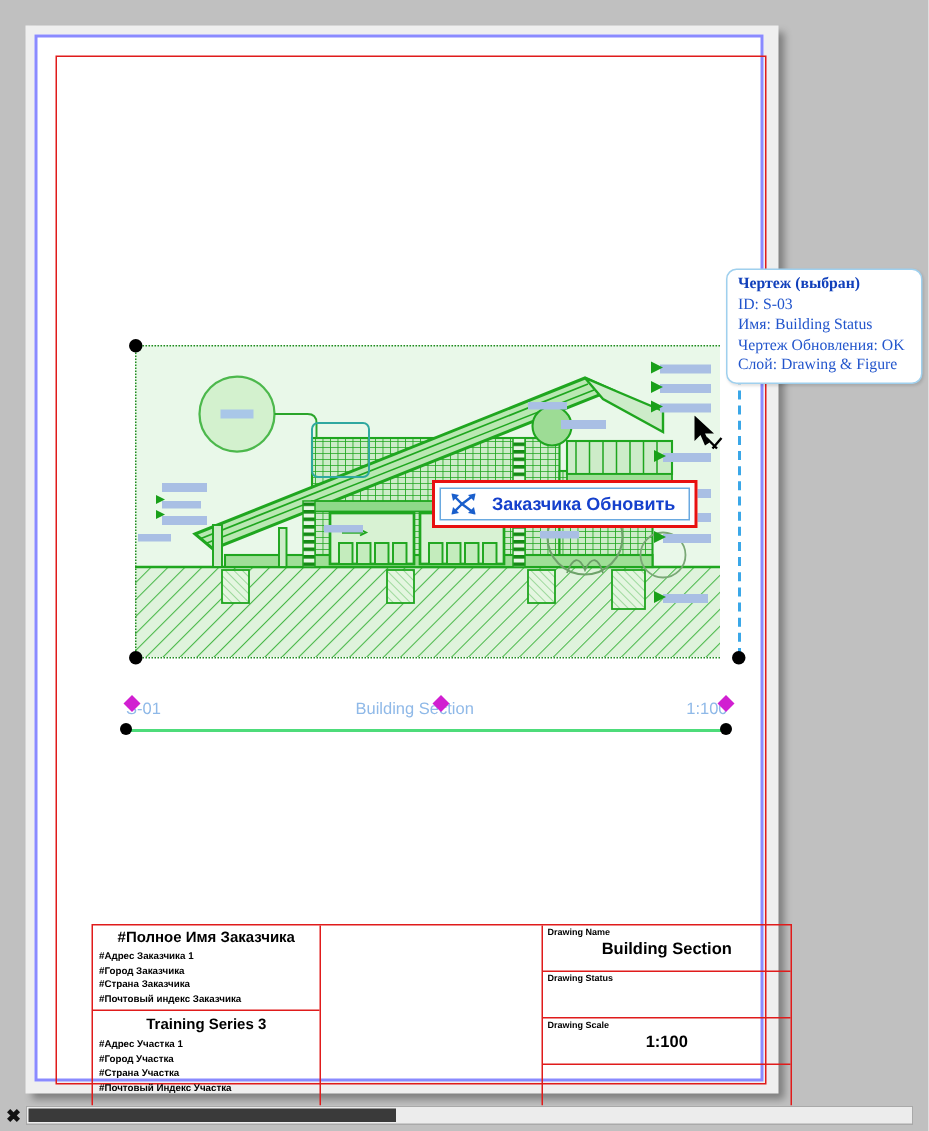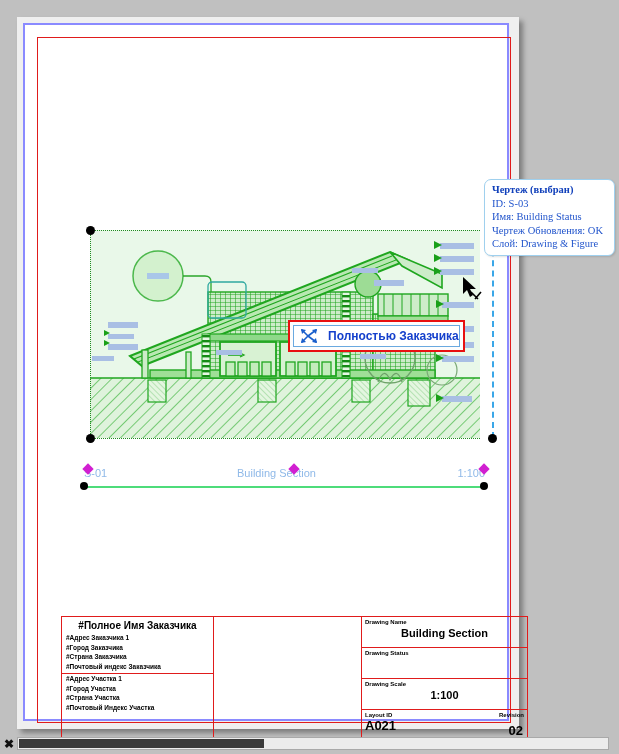--- a/index.html
+++ b/index.html
@@ -301,46 +301,41 @@
 
     <div id="title-block">
 
       <div class="tb-col" id="tb-left">
         <div class="tb-client-name">#Полное Имя Заказчика</div>
         <div class="tb-line">#Адрес Заказчика 1</div>
         <div class="tb-line">#Город Заказчика</div>
         <div class="tb-line">#Страна Заказчика</div>
         <div class="tb-line">#Почтовый индекс Заказчика</div>
         <div class="tb-div"></div>
+        <div class="tb-series">Training Series 3</div>
         <div class="tb-line">#Адрес Участка 1</div>
         <div class="tb-line">#Город Участка</div>
         <div class="tb-line">#Страна Участка</div>
         <div class="tb-line">#Почтовый Индекс Участка</div>
       </div>
 
       <div class="tb-col" id="tb-mid"></div>
 
       <div class="tb-col" id="tb-right">
         <div class="tb-cell" style="height:31px;">
           <div class="tb-cap">Drawing Name</div>
           <div class="tb-val">Building Section</div>
         </div>
         <div class="tb-cell" style="height:31px;">
           <div class="tb-cap">Drawing Status</div>
           <div class="tb-val"></div>
         </div>
         <div class="tb-cell" style="height:31px;">
           <div class="tb-cap">Drawing Scale</div>
           <div class="tb-val">1:100</div>
-        </div>
-        <div class="tb-cell" style="height:29px;border-bottom:none;">
-          <div class="tb-cap">Layout ID</div>
-          <span class="tb-cap-right">Revision</span>
-          <div class="tb-val-left">A021</div>
-          <span class="tb-val-right">02</span>
         </div>
       </div>
     </div>
 
   </div>
 </div>
 
 <div id="tooltip">
   <div class="tt-title">Чертеж (выбран)</div>
   <div>ID: S-03</div>
@@ -358,21 +353,21 @@
         <path d="M11 10 L5 16"></path>
           <path d="M11 10 L19 16"></path>
       </g>
       <g fill="#1a5fcc">
         <polygon points="4,3 9,4 5,8"></polygon>
         <polygon points="20,3 15,4 19,8"></polygon>
         <polygon points="4,17 9,16 5,12"></polygon>
         <polygon points="20,17 15,16 19,12"></polygon>
       </g>
     </svg>
-    <span id="ctx-label">Полностью Заказчика</span>
+    <span id="ctx-label">Заказчика Обновить</span>
   </div>
 </div>
 
 <svg id="cursor" width="22" height="26" viewBox="0 0 22 26">
   <polygon points="1,0 1,17 5,13 8,20 11,18 8,12 14,12" fill="#000"></polygon>
   <path d="M9 15 L16 22 M19 15 L13 22" stroke="#000" stroke-width="1.6" fill="none"></path>
 </svg>
 
 <div id="scrollbar">
   <div id="scroll-thumb"></div>

